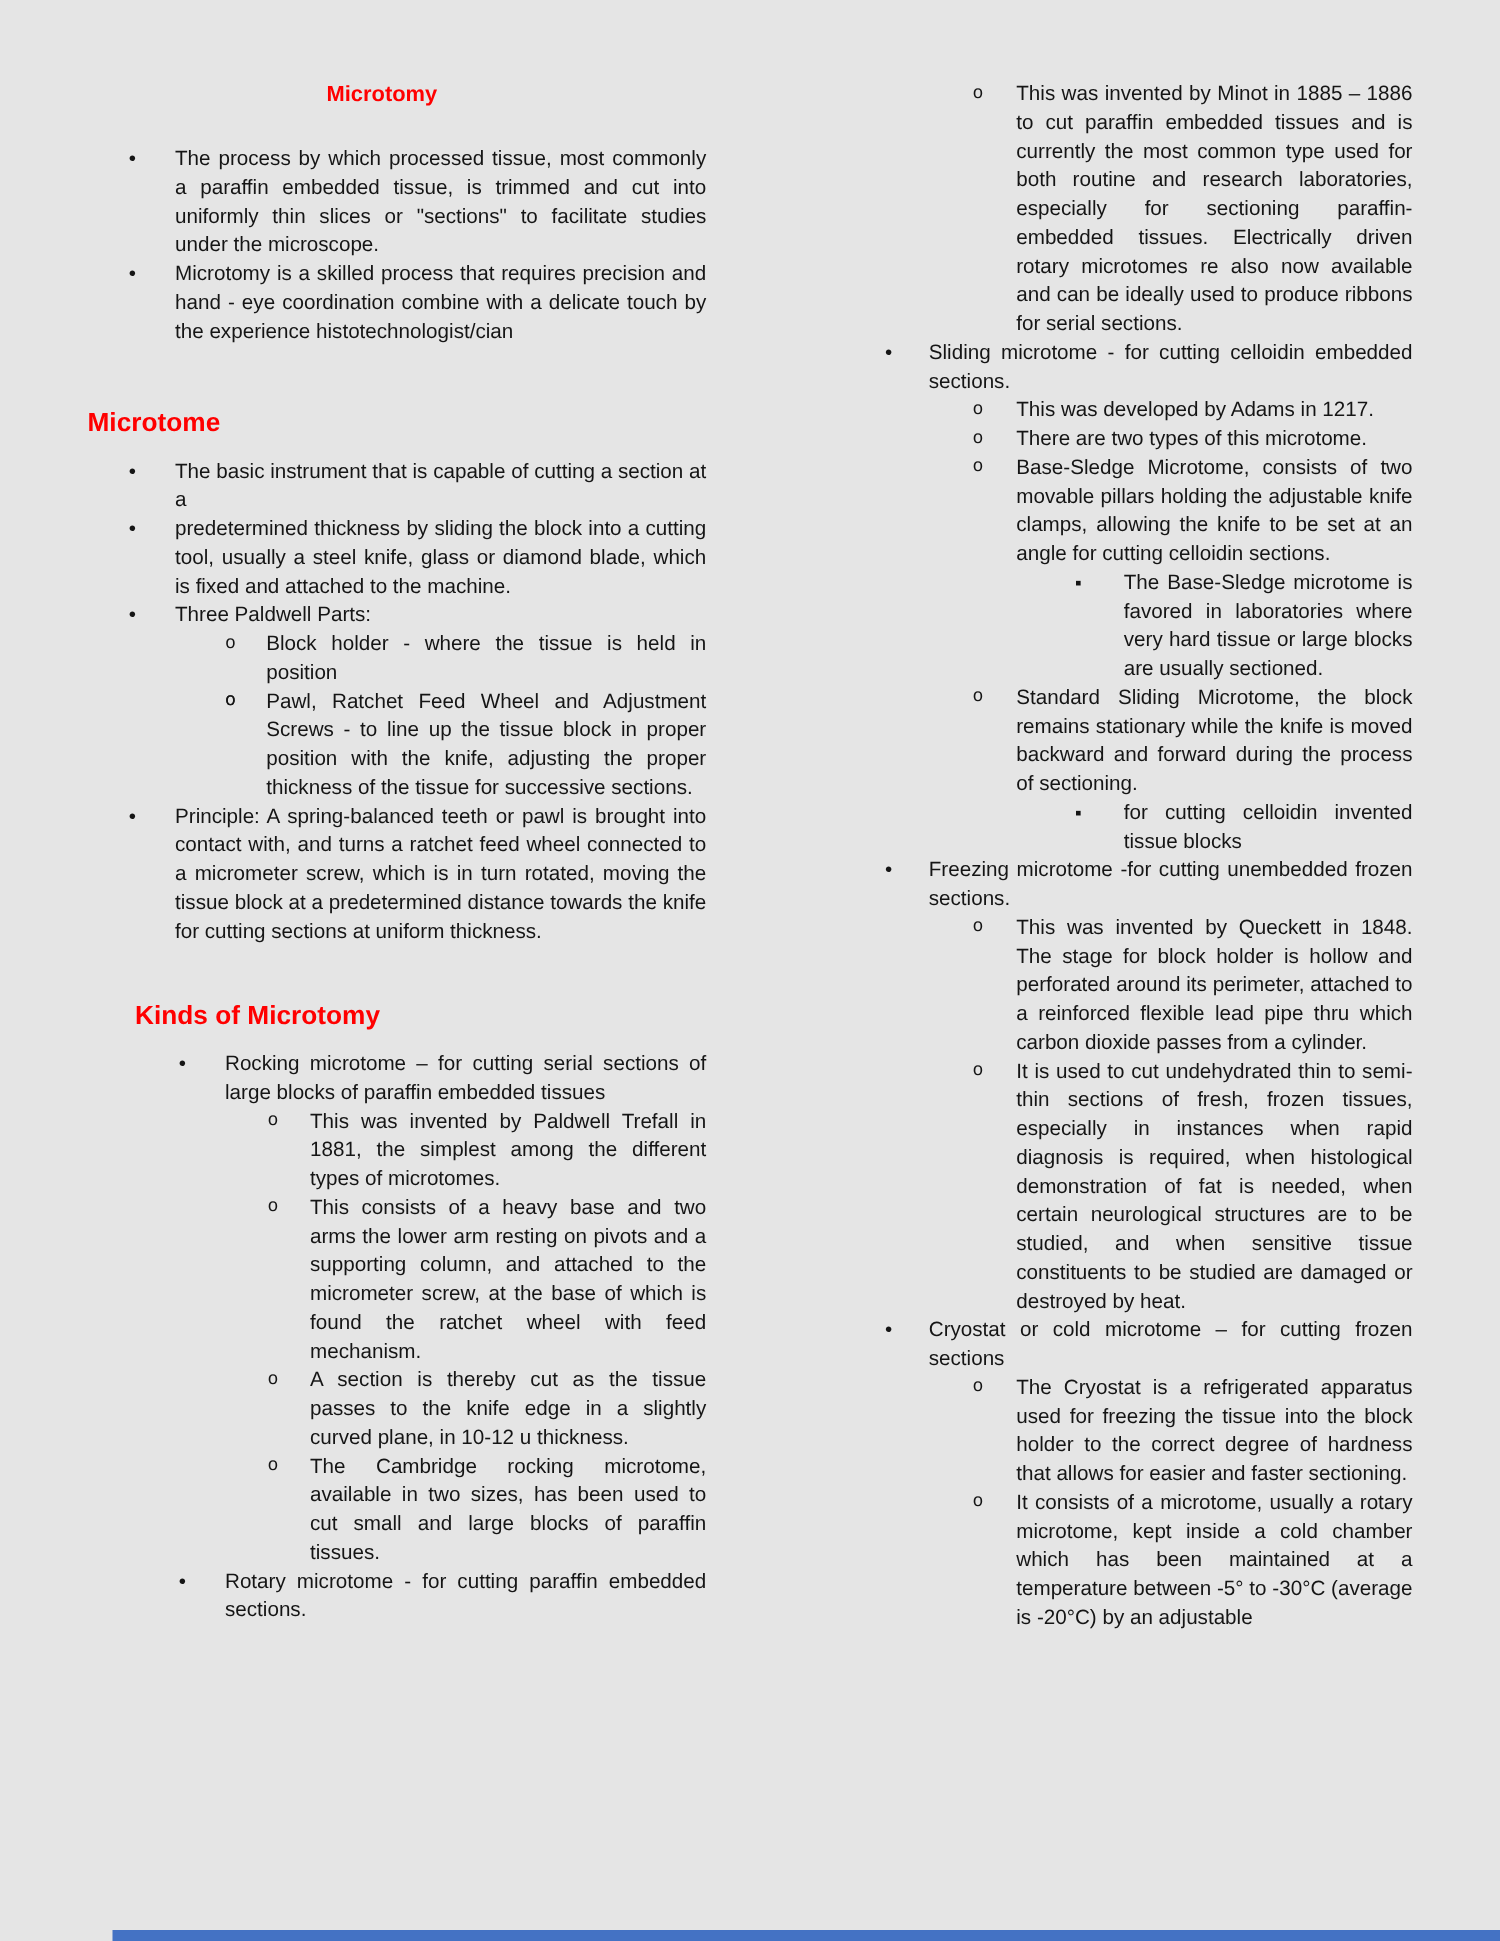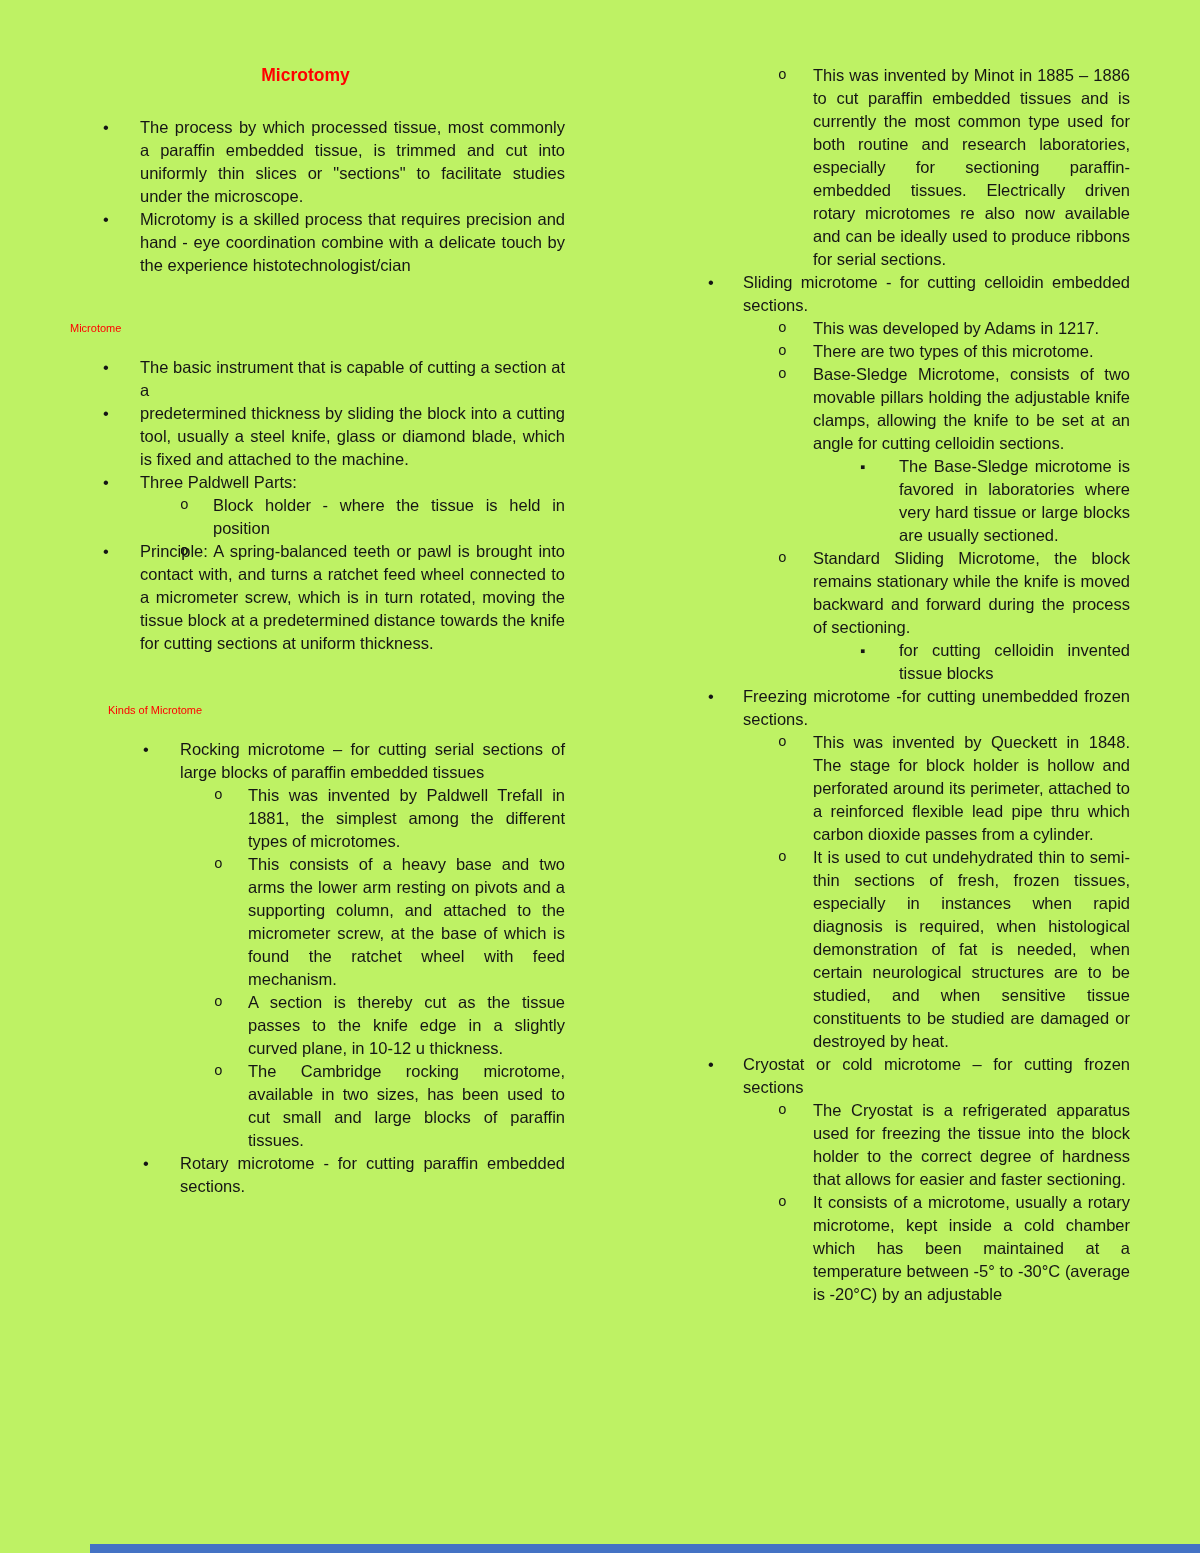--- a/index.html
+++ b/index.html
@@ -1,20 +1,20 @@
 <!DOCTYPE html>
 <html><head>
 <meta charset="utf-8">
 <style>
   html, body { margin: 0; padding: 0; background: #ffffff; }
   .page {
     position: relative;
     width: 1200px;
     height: 1553px;
-    background: #bef264;
+    background: #e5e5e5;
     overflow: hidden;
     font-family: "Liberation Sans", sans-serif;
     font-size: 16.5px;
     line-height: 23px;
     color: #151515;
   }
   .col { position: absolute; top: 64px; }
   .col-left  { left: 70px;  width: 495px; }
   .col-right { left: 703px; width: 427px; }
 
@@ -22,23 +22,23 @@
     color: #ff0000;
     font-weight: bold;
     font-size: 17.5px;
     text-align: center;
     position: relative;
     left: -12px;
     margin: 0 0 29px 0;
   }
   .heading {
     color: #ff0000;
-    font-weight: normal;
-    font-size: 11px;
-    margin: 40px 0 16px 0;
+    font-weight: bold;
+    font-size: 21px;
+    margin: 50px 0 16px 0;
   }
   .heading.indented { margin-left: 38px; margin-top: 44px; }
 
   ul.list { margin: 0; padding: 0; }
   ul.list li {
     list-style: none;
     position: relative;
     text-align: justify;
     margin: 0;
   }
@@ -87,24 +87,24 @@
         <li class="l1"><span class="marker m1">•</span><span>The process by which processed tissue, most commonly a paraffin embedded tissue, is trimmed and cut into uniformly thin slices or "sections" to facilitate studies under the microscope.</span></li>
         <li class="l1"><span class="marker m1">•</span><span>Microtomy is a skilled process that requires precision and hand - eye coordination combine with a delicate touch by the experience histotechnologist/cian</span></li>
       </ul>
       <div class="heading">Microtome</div>
       <ul class="list">
         <li class="l1"><span class="marker m1">•</span><span>The basic instrument that is capable of cutting a section at a</span></li>
         <li class="l1"><span class="marker m1">•</span><span>predetermined thickness by sliding the block into a cutting tool, usually a steel knife, glass or diamond blade, which is fixed and attached to the machine.</span></li>
         <li class="l1"><span class="marker m1">•</span><span>Three Paldwell Parts:</span></li>
         <li class="l2"><span class="marker m2">o</span><span>Block holder - where the tissue is held in position</span></li>
         <li class="l2"><span class="marker m2">o</span></li>
-        <li class="l2"><span class="marker m2">o</span></li>
+        <li class="l2"><span class="marker m2">o</span><span>Pawl, Ratchet Feed Wheel and Adjustment Screws - to line up the tissue block in proper position with the knife, adjusting the proper thickness of the tissue for successive sections.</span></li>
         <li class="l1"><span class="marker m1">•</span><span>Principle: A spring-balanced teeth or pawl is brought into contact with, and turns a ratchet feed wheel connected to a micrometer screw, which is in turn rotated, moving the tissue block at a predetermined distance towards the knife for cutting sections at uniform thickness.</span></li>
       </ul>
-      <div class="heading indented">Kinds of Microtome</div>
+      <div class="heading indented">Kinds of Microtomy</div>
       <ul class="list shift">
         <li class="l1"><span class="marker m1">•</span><span>Rocking microtome – for cutting serial sections of large blocks of paraffin embedded tissues</span></li>
         <li class="l2"><span class="marker m2">o</span><span>This was invented by Paldwell Trefall in 1881, the simplest among the different types of microtomes.</span></li>
         <li class="l2"><span class="marker m2">o</span><span>This consists of a heavy base and two arms the lower arm resting on pivots and a supporting column, and attached to the micrometer screw, at the base of which is found the ratchet wheel with feed mechanism.</span></li>
         <li class="l2"><span class="marker m2">o</span><span>A section is thereby cut as the tissue passes to the knife edge in a slightly curved plane, in 10-12 u thickness.</span></li>
         <li class="l2"><span class="marker m2">o</span><span>The Cambridge rocking microtome, available in two sizes, has been used to cut small and large blocks of paraffin tissues.</span></li>
         <li class="l1 gap-before"><span class="marker m1">•</span><span>Rotary microtome - for cutting paraffin embedded sections.</span></li>
       </ul>
     </div>
   <div class="col col-right">

